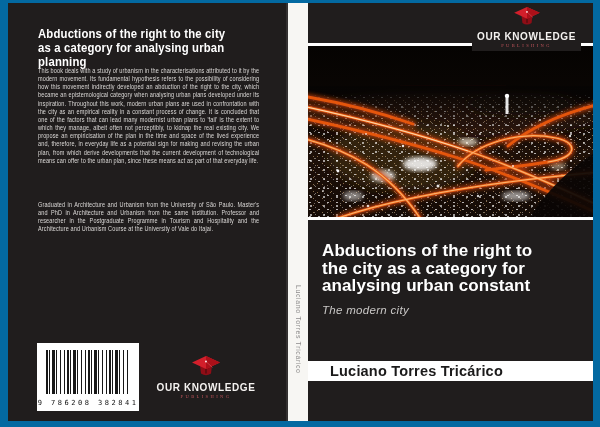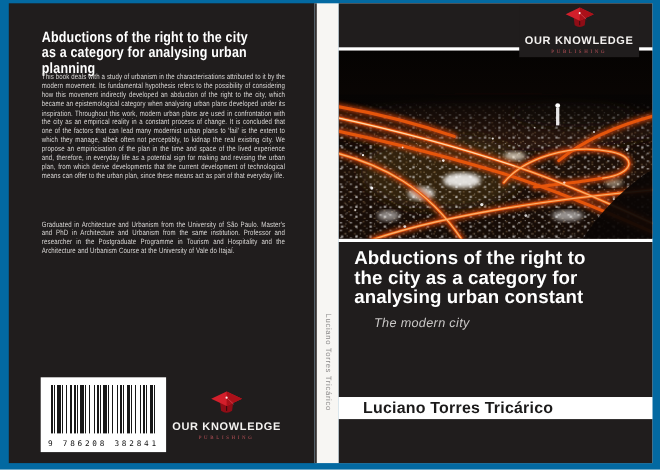--- a/index.html
+++ b/index.html
@@ -9,21 +9,21 @@
   .page-back{position:absolute;left:8px;top:3px;width:278px;height:418px;background:#201d1d;}
   .back-title{position:absolute;left:30px;top:24px;width:268px;margin:0;
               font-size:13.5px;line-height:13.9px;font-weight:bold;color:#ffffff;
               letter-spacing:.2px;transform:scaleX(.84);transform-origin:0 0;}
   .back-title span{display:block;}
   .para{position:absolute;left:30px;width:280px;margin:0;color:#dcdad8;
         font-size:7px;line-height:8.15px;text-align:justify;letter-spacing:.15px;
         transform:scaleX(.79);transform-origin:0 0;}
   .desc{top:64px;}
   .bio{top:198px;}
-  .barcode-box{position:absolute;left:29px;top:340px;width:114px;height:68px;background:#ffffff;}
+  .barcode-box{position:absolute;left:29px;top:340px;width:102px;height:68px;background:#ffffff;}
   .barcode-bars{position:absolute;left:9px;right:9px;top:7px;bottom:17px;
      background:repeating-linear-gradient(90deg,
        #171717 0 2px,#ffffff 2px 3px,#171717 3px 4px,#ffffff 4px 6px,
        #171717 6px 9px,#ffffff 9px 10px,#171717 10px 11px,#ffffff 11px 14px,
        #171717 14px 15px,#ffffff 15px 18px,#171717 18px 19px,#ffffff 19px 21px);}
   .barcode-digits{position:absolute;left:0;right:0;bottom:4px;text-align:center;
      font-family:"DejaVu Sans Mono",monospace;font-size:7px;letter-spacing:2.5px;color:#111;}
   
   .pub-logo{text-align:center;color:#fff;}
   .back-logo{position:absolute;left:148px;top:352px;width:100px;}
@@ -36,25 +36,25 @@
          border-left:2px solid #343131;box-sizing:border-box;}
   .spine-text{position:absolute;top:282px;left:50%;transform:translateX(-50%);
       writing-mode:vertical-rl;font-size:7px;color:#8d8b8b;letter-spacing:.6px;white-space:nowrap;}
   
   .page-front{position:absolute;left:308px;top:3px;width:285px;height:418px;background:#ffffff;}
   .front-band{position:relative;height:40px;background:#201d1d;}
   .band-gap{height:3px;background:#ffffff;}
   .front-logo{position:absolute;right:12px;top:3px;z-index:3;background:#201d1d;padding:0 5px 3px;}
   .photo{position:relative;height:171px;background:#0a0605;overflow:hidden;}
   .photo svg{display:block;width:100%;height:100%;}
-  .title-panel{height:141px;background:#201d1d;box-sizing:border-box;padding:6px 14px;}
+  .title-panel{height:141px;background:#201d1d;box-sizing:border-box;padding:22px 14px;}
   .front-title{margin:0;font-size:17px;line-height:17.5px;font-weight:bold;color:#ffffff;
                letter-spacing:.1px;}
   .front-title span{display:block;}
-  .subtitle{margin-top:9px;font-style:italic;font-size:11.5px;color:#c9c7c6;letter-spacing:.3px;margin-left:18px;}
+  .subtitle{margin-top:9px;font-style:italic;font-size:11.5px;color:#c9c7c6;letter-spacing:.3px;}
   .author-strip{height:20px;background:#ffffff;display:flex;align-items:center;
                 padding-left:22px;box-sizing:border-box;}
   .author-name{font-weight:bold;font-size:14.5px;color:#1b1a1a;letter-spacing:.2px;}
   .bottom-band{height:40px;background:#201d1d;}
 </style>
 </head>
 <body>
 
 <div class="canvas">
 

